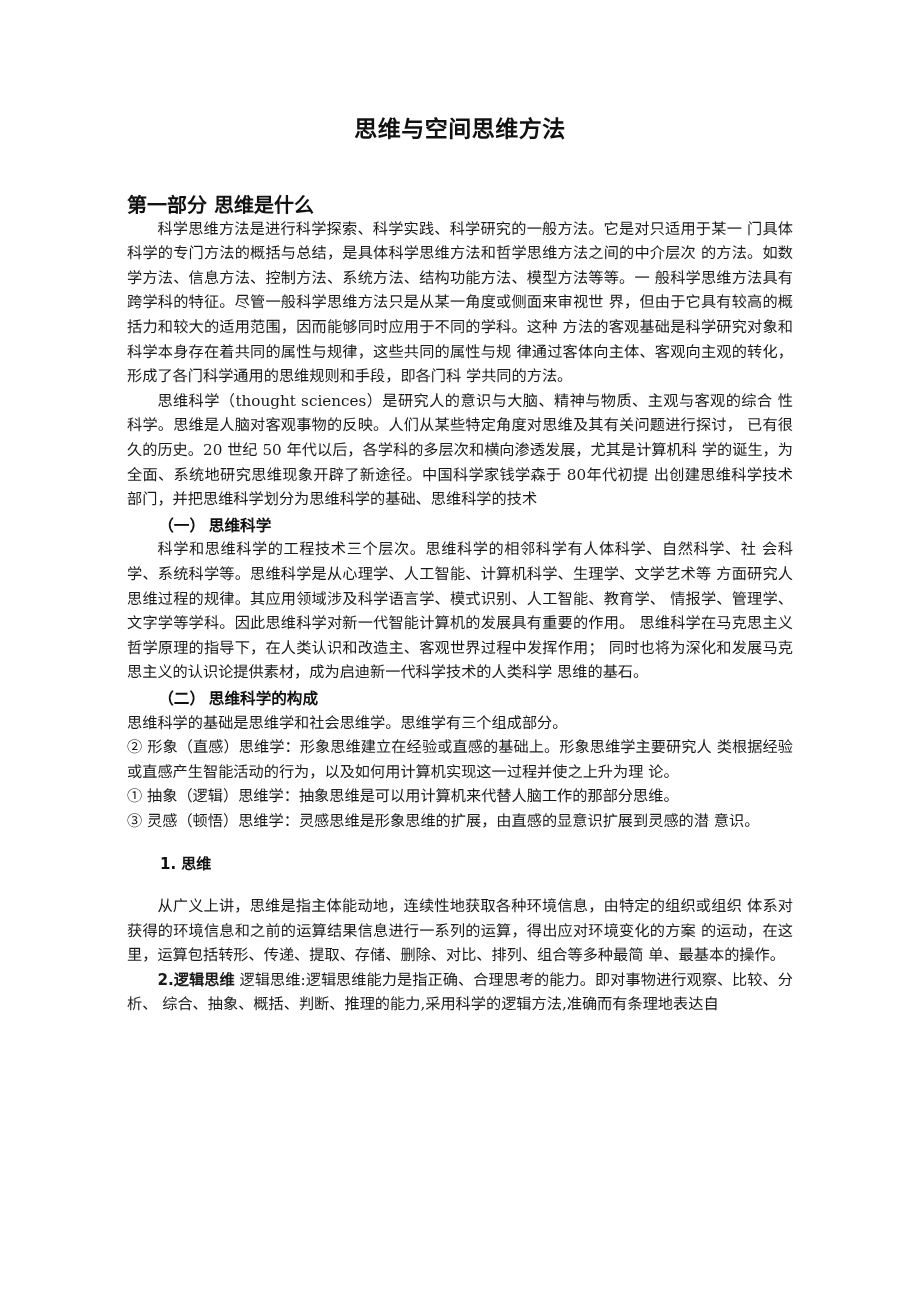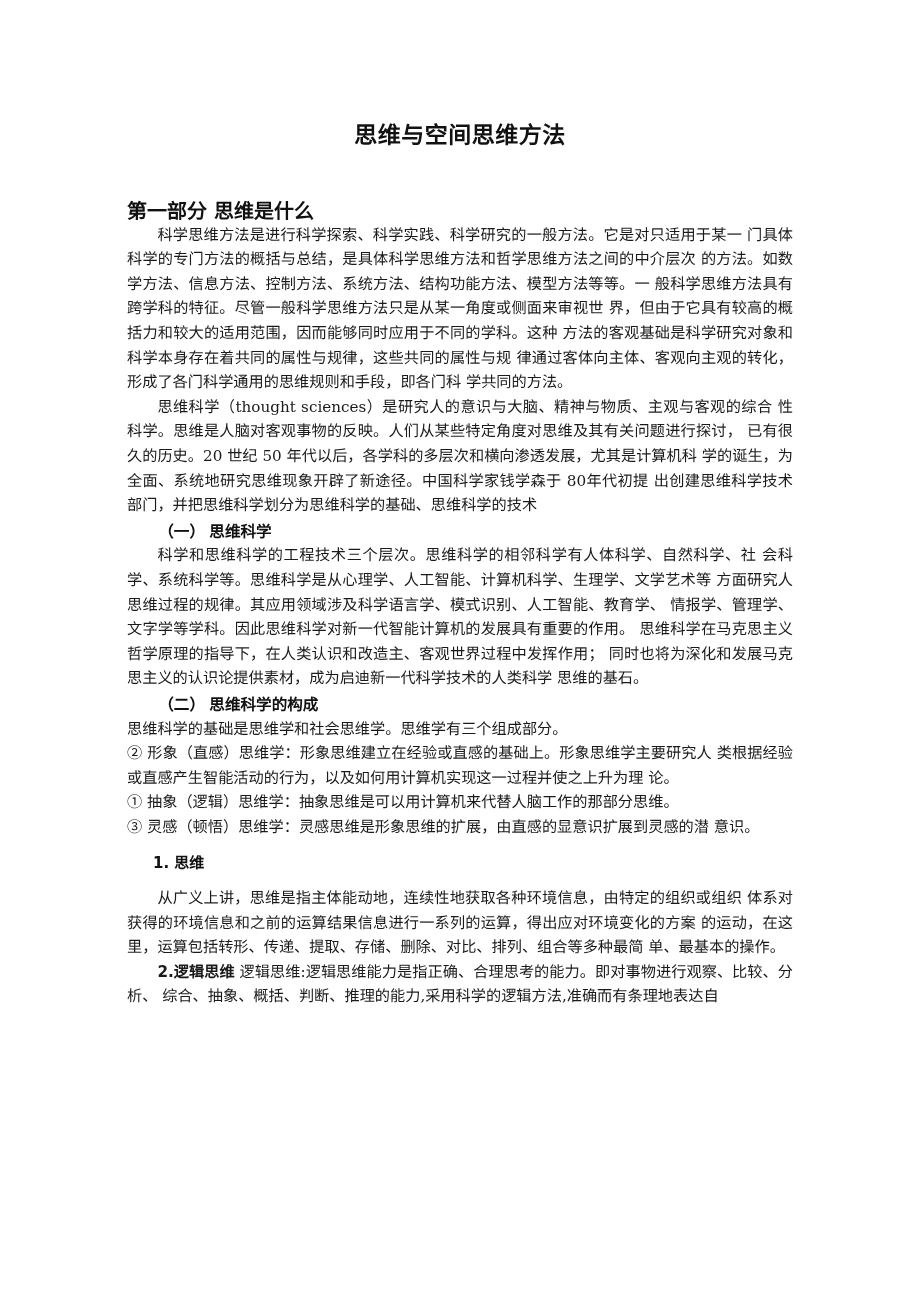--- a/index.html
+++ b/index.html
@@ -18,21 +18,21 @@
     height: 1302px;
     margin: 0 auto;
     background: #ffffff;
     overflow: hidden;
     box-sizing: border-box;
     padding: 0;
   }
   .content {
     position: absolute;
     left: 127px;
-    top: 8px;
+    top: 2px;
     width: 666px;
   }
 
   
   .doc-title {
     font-family: "DejaVu Sans", "Liberation Sans", sans-serif;
     font-weight: bold;
     font-size: 23px;
     line-height: 1.2;
     text-align: center;
@@ -83,37 +83,37 @@
     line-height: 1.35;
     margin: 0;
     padding-top: 12px;
     padding-bottom: 6px;
     text-indent: 2.2em;
     color: #111;
   }
 
   
   .sec-h2 {
-    font-family: Liberation Sans, sans-serif;
+    font-family: Liberation Serif, serif;
     font-weight: bold;
     font-size: 15.6px;
     line-height: 1.45;
     margin: 0;
     padding-top: 3px;
     text-indent: 2em;
     color: #111;
   }
 
   
   .sec-h3 {
     font-family: "DejaVu Sans", "Liberation Sans", sans-serif;
     font-weight: bold;
     font-size: 15px;
     line-height: 1.5;
-    margin: 8px;
+    margin: 15px;
     padding-top: 5px;
     padding-bottom: 3px;
     text-indent: 1.2em;
     color: #111;
   }
   .run-in-bold {
     font-family: "DejaVu Sans", "Liberation Sans", sans-serif;
     font-weight: bold;
   }
   .para.runin {

